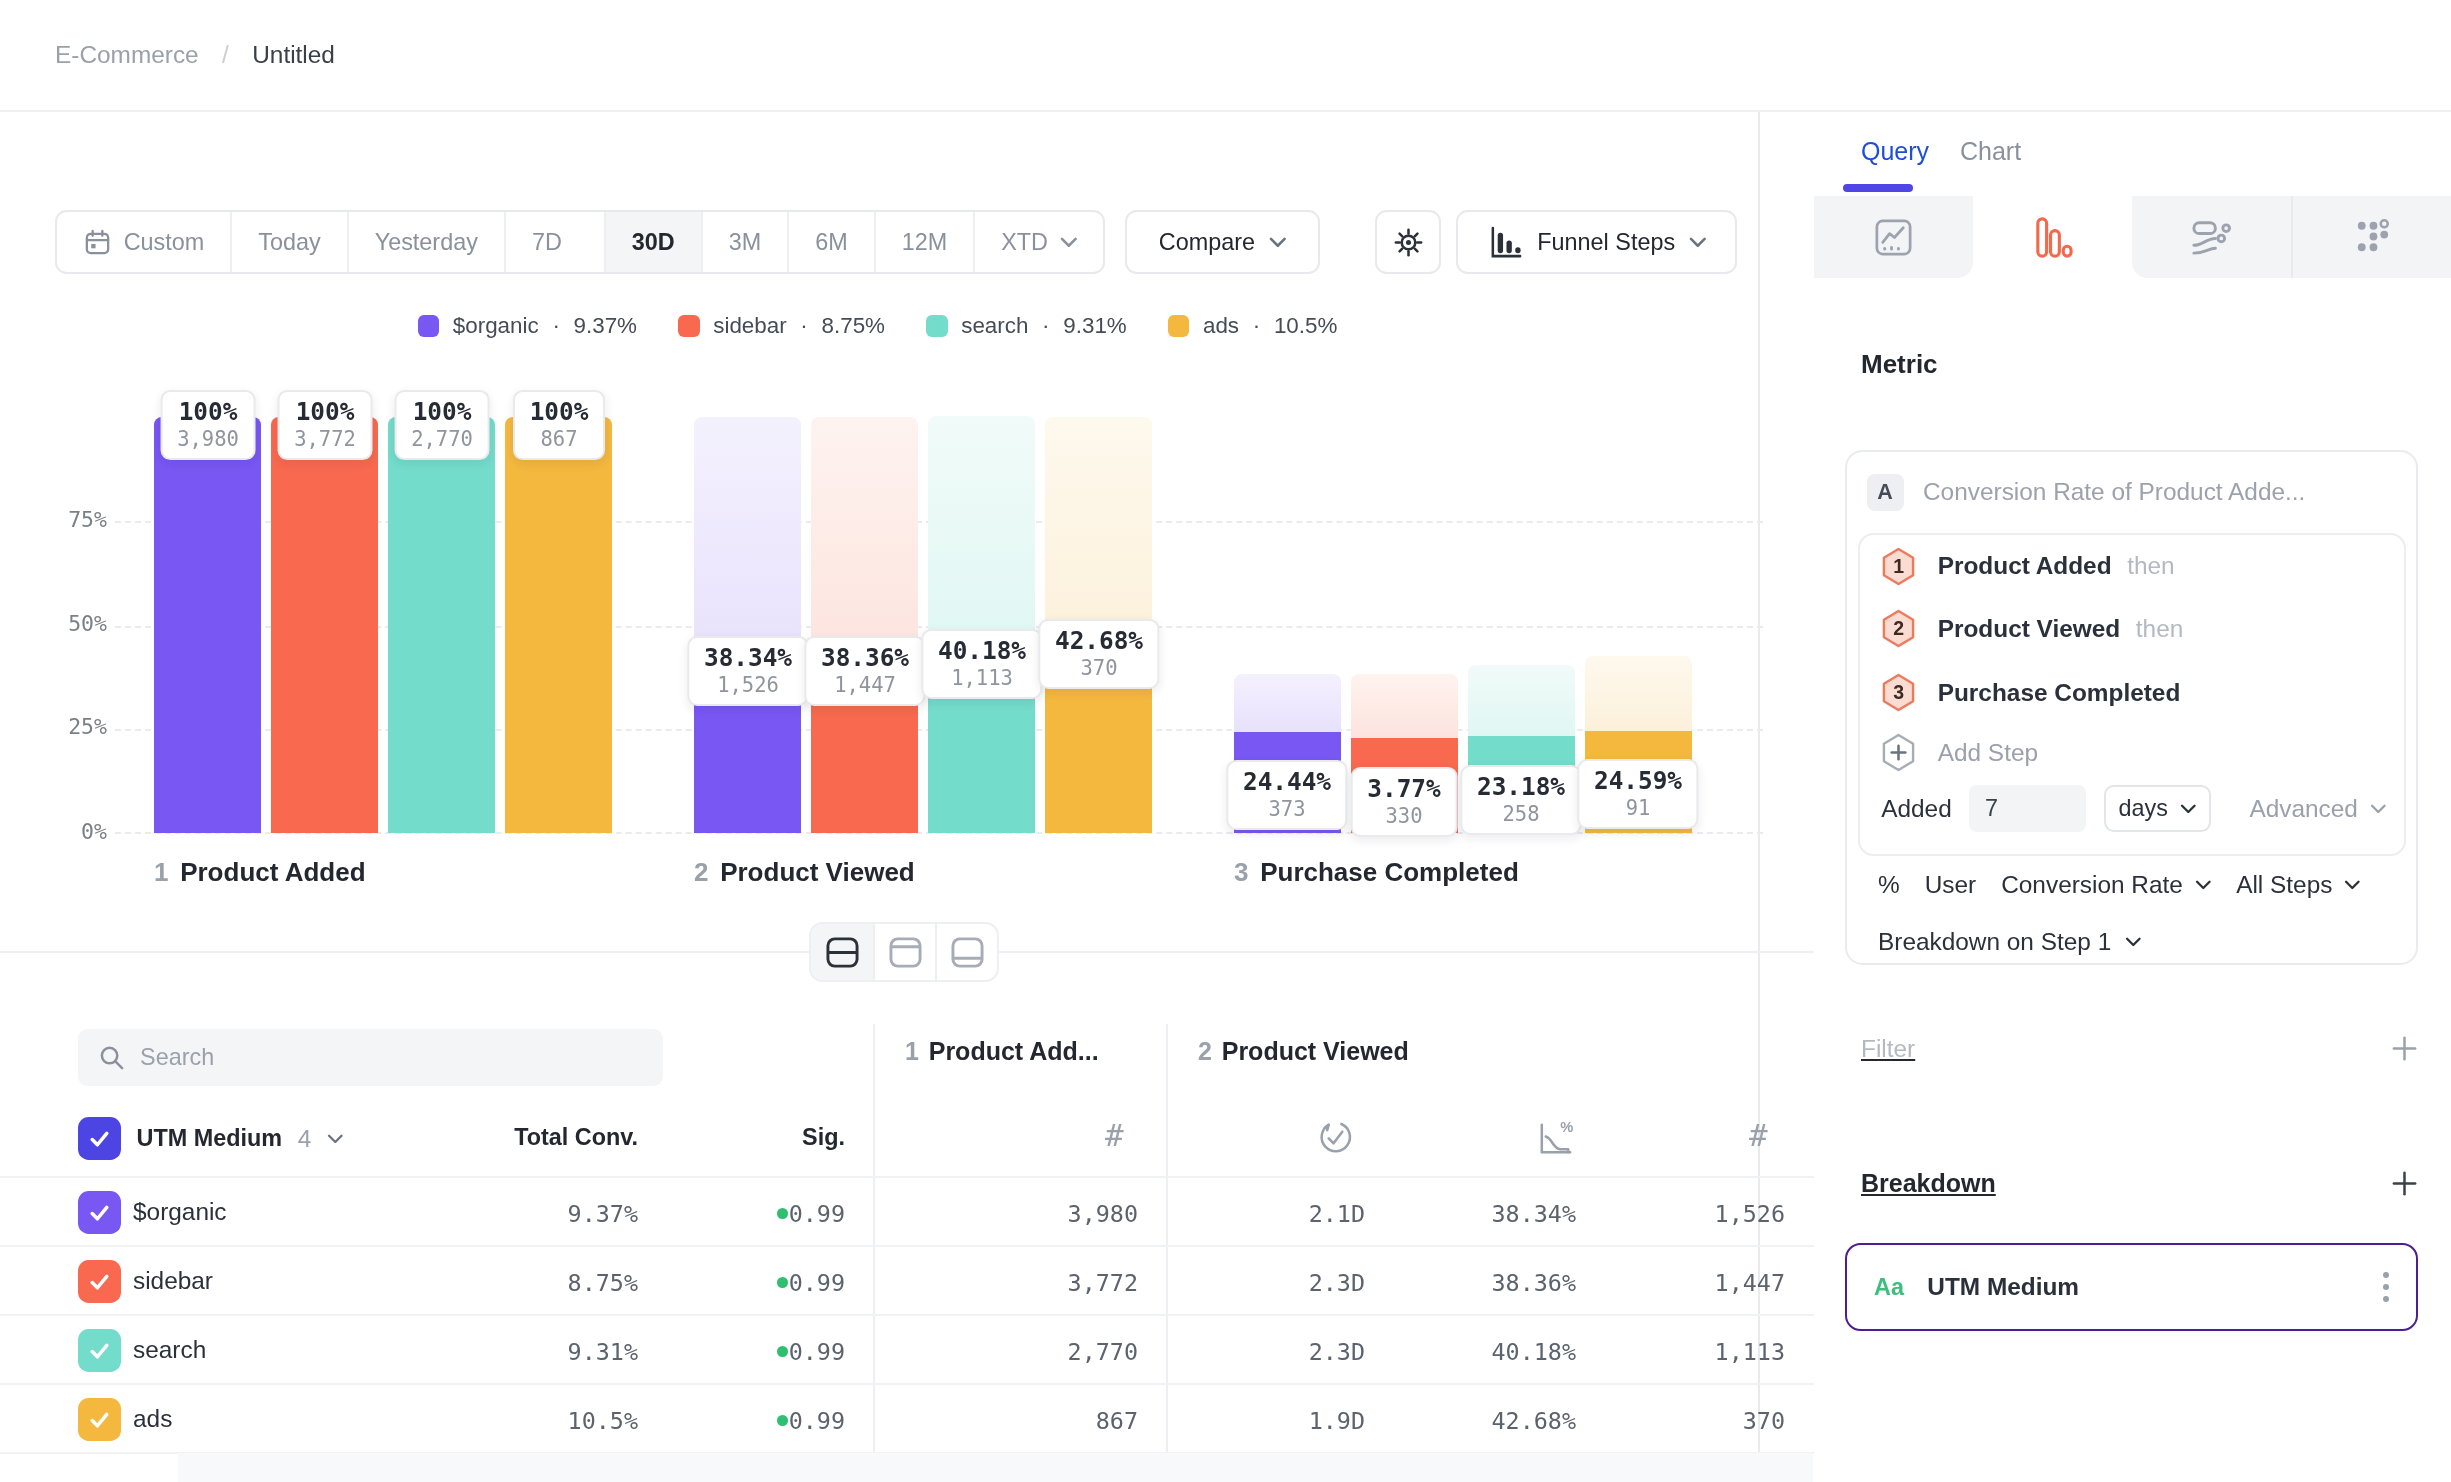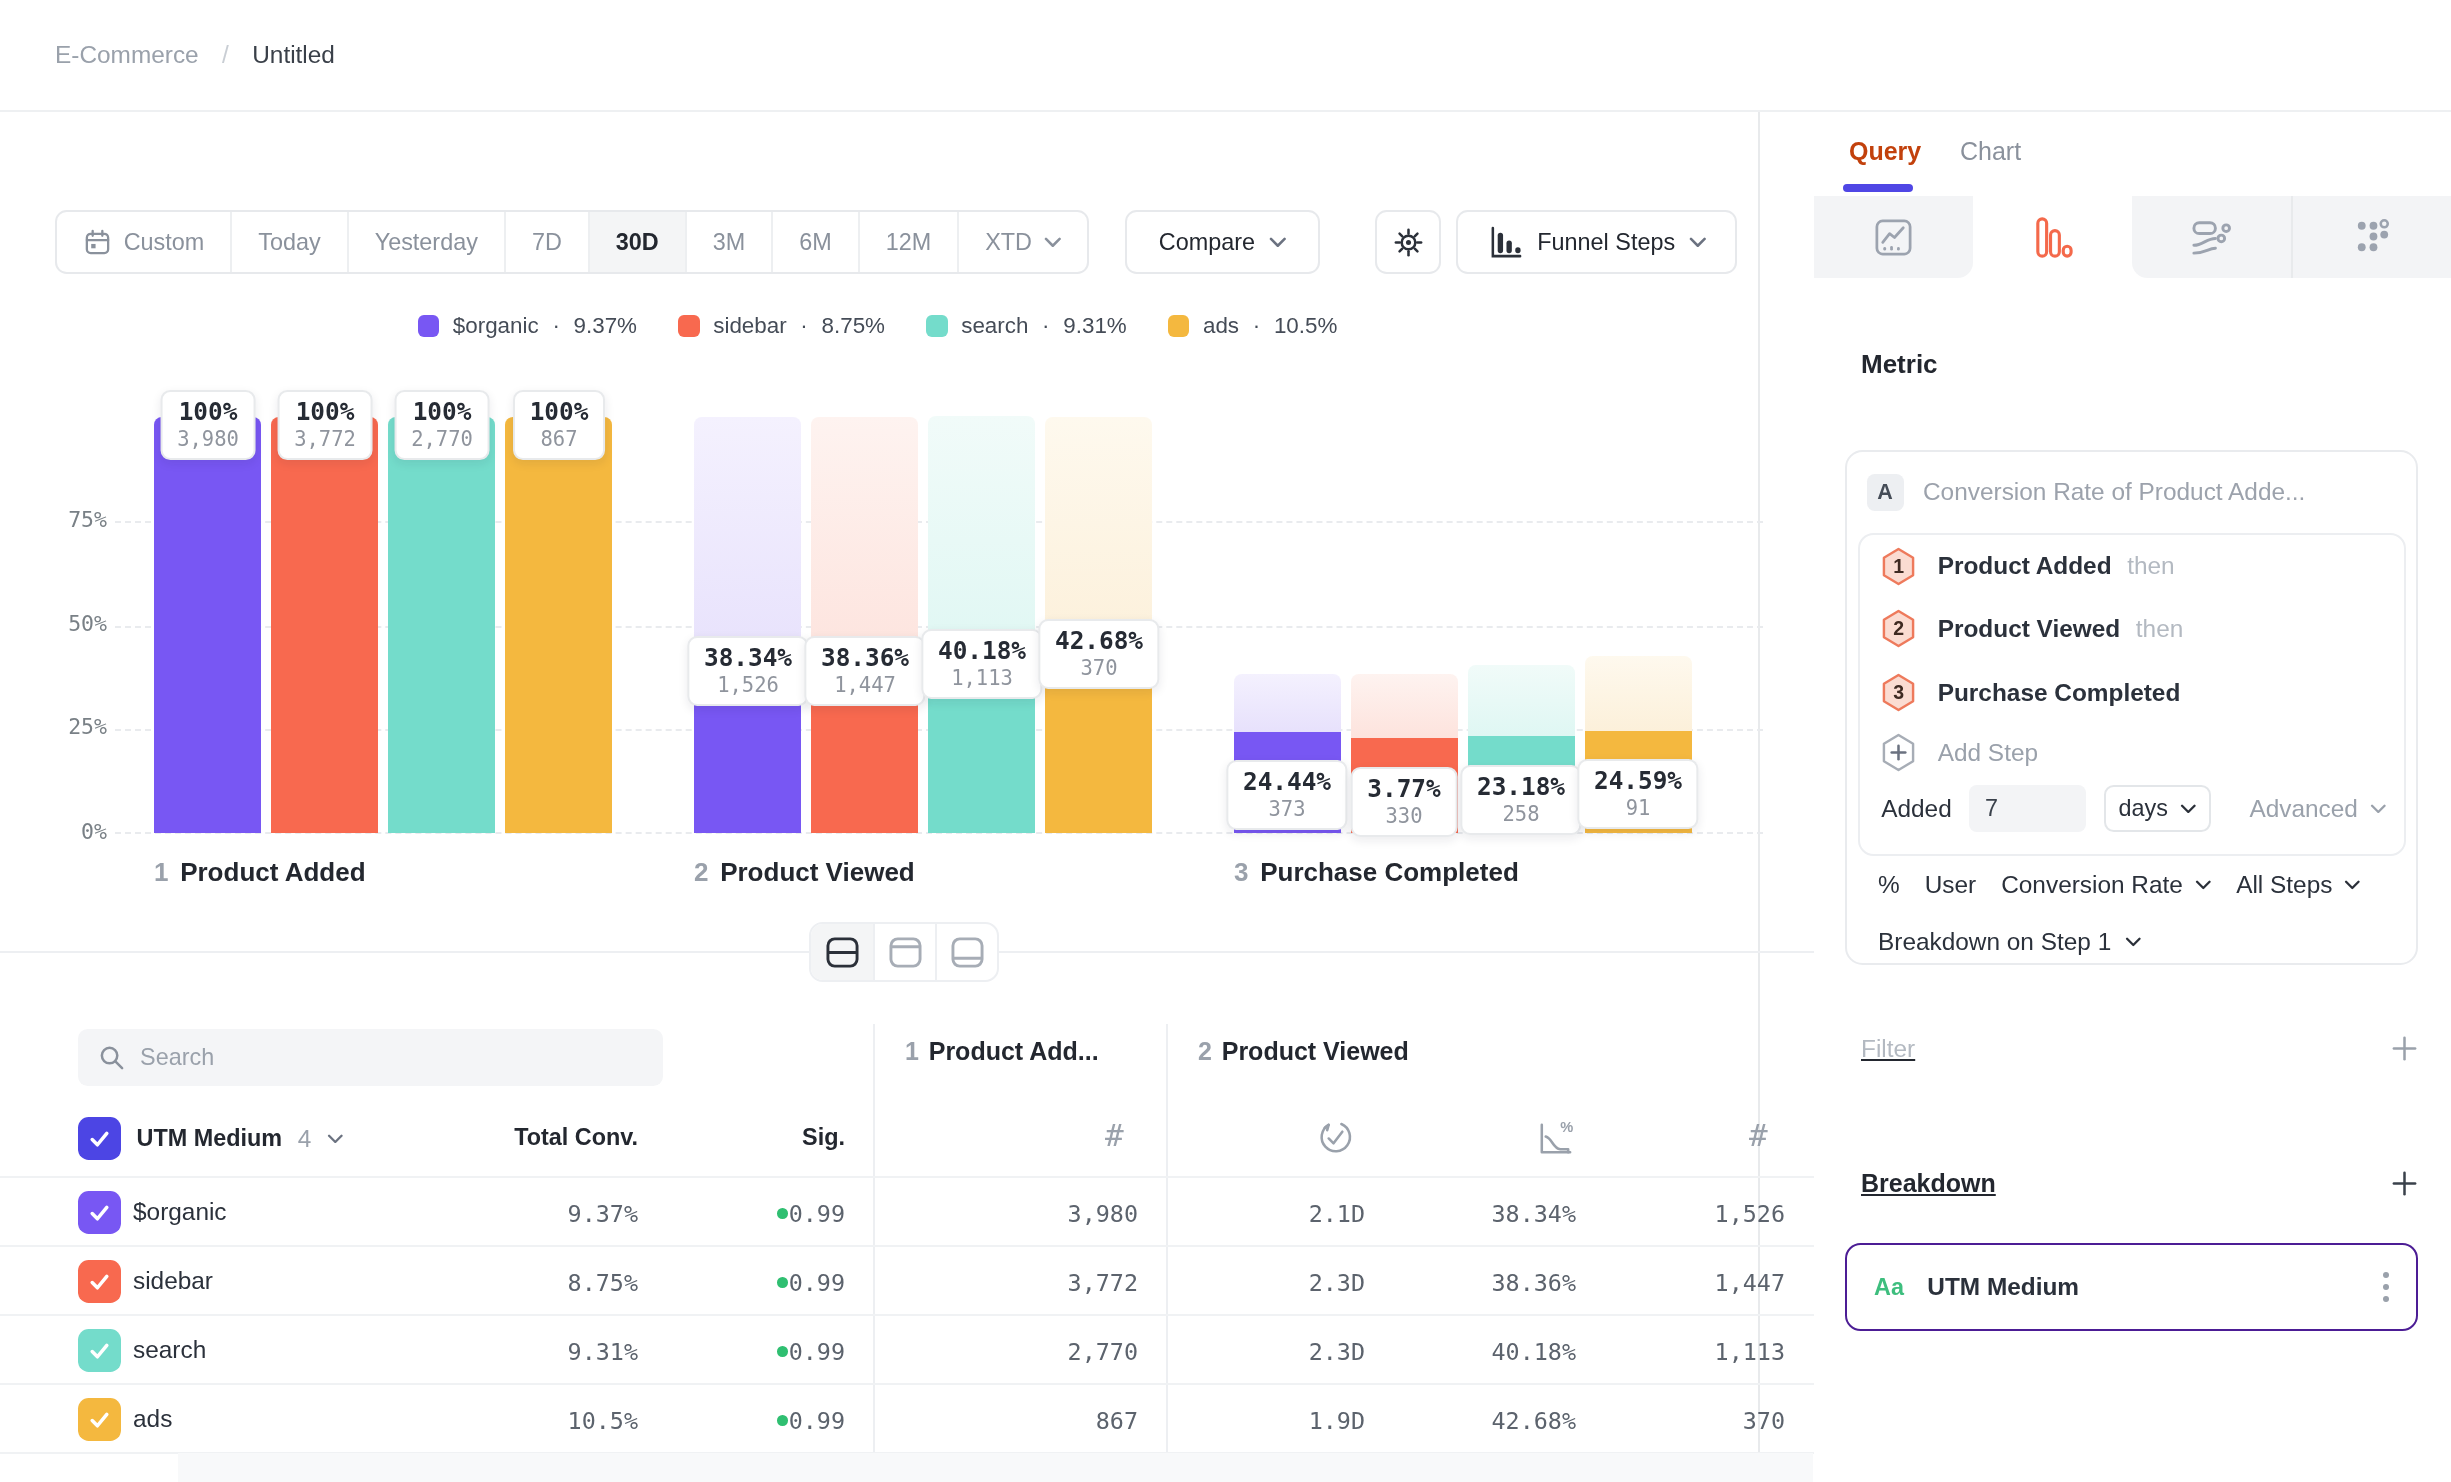--- a/index.html
+++ b/index.html
@@ -27,21 +27,21 @@
   
   .content { position:absolute; top:112px; left:0; width:1760px; height:1370px; border-right:2px solid #E8EAEC; background:#fff; }
   .panel   { position:absolute; top:112px; left:1814px; width:638px; height:1370px; background:#fff; }
 
   
   .dates { position:absolute; top:98px; left:55px; height:64px; display:flex; align-items:stretch;
            border:2px solid #E7E9EC; border-radius:11.7px; overflow:hidden; background:#fff; }
   .seg { display:flex; align-items:center; gap:11.7px; padding:0 26px; font-size:23.4px; color:#8A919C;
          border-left:2px solid #EDEFF1; white-space:nowrap; }
   .seg:first-child { border-left:none; }
-  .seg.active { background:#F4F5F6; color:#23272F; font-weight:bold; }
+  .seg.active { background:#F4F5F6; color:#23272F; font-weight:bold;margin-left:16px; }
   .btn { position:absolute; top:98px; height:64px; border:2px solid #E7E9EC; border-radius:11.7px; background:#fff;
          display:flex; align-items:center; justify-content:center; gap:13.7px; font-size:23.4px; color:#23272F; white-space:nowrap; }
   .btn-compare { left:1125px; width:195px; }
   .btn-gear { left:1375px; width:66px; }
   .btn-funnel { left:1456px; width:281px; }
 
   
   .legend { position:absolute; top:201px; left:0; width:1755px; display:flex; justify-content:center; align-items:center; gap:41px; }
   .litem { display:flex; align-items:center; gap:13.7px; font-size:22.4px; color:#454C57; }
   .sw { width:21.5px; height:21.5px; border-radius:5.9px; }
@@ -83,21 +83,21 @@
   .vline { position:absolute; top:912px; height:429px; width:0; border-left:2px solid #EDEFF2; }
   .rows { position:absolute; top:1064px; left:0; width:1814px; }
   .row { position:relative; height:69px; border-top:2px solid #F0F2F4; }
   .row .cbox { position:absolute; left:78px; top:12.7px; }
   .rname { position:absolute; left:133px; top:19.5px; font-size:24.4px; color:#2B313B; }
   .rcell { position:absolute; top:21.5px; text-align:right; font-family:"DejaVu Sans Mono",monospace; font-size:23.4px; color:#5C636D; }
   .sigdot { position:absolute; left:777px; top:30px; width:10.7px; height:10.7px; border-radius:50%; background:#2FBF71; }
   .bstrip { position:absolute; top:1341px; left:178px; width:1635px; height:29px; background:#F8F9FA; }
 
   
-  .ptab-q { position:absolute; top:25px; left:35px; font-size:25px; font-weight:bold; color:#c2410c; }
+  .ptab-q { position:absolute; top:25px; left:47px; font-size:25px; font-weight:normal; color:#1d4ed8; }
   .ptab-c { position:absolute; top:25px; left:146px; font-size:25px; color:#8A919C; }
   .ptab-under { position:absolute; top:72px; left:29px; width:70px; height:7.8px; background:#4F46E5; border-radius:4.9px; }
   .typestrip { position:absolute; top:84px; left:0; width:638px; height:82px; display:flex; }
   .tsc { flex:1; display:flex; align-items:center; justify-content:center; background:#F3F4F6; color:#9CA3AF; }
   .tsc.active { background:#fff; color:#F4694B; border-radius:13.7px 13.7px 0 0; }
   .tsc.r-right { border-radius:0 0 15.6px 0; }
   .tsc.r-left  { border-radius:0 0 0 15.6px; }
   .tsc.divided { border-left:2px solid #E8EAEC; border-radius:0; }
   .metric-h { position:absolute; top:237px; left:47px; font-size:26px; font-weight:bold; color:#23272F; }
   .mcard { position:absolute; top:338px; left:31px; width:573px; height:515px; border:2px solid #E9EBEE; border-radius:17.6px; background:#fff; }

